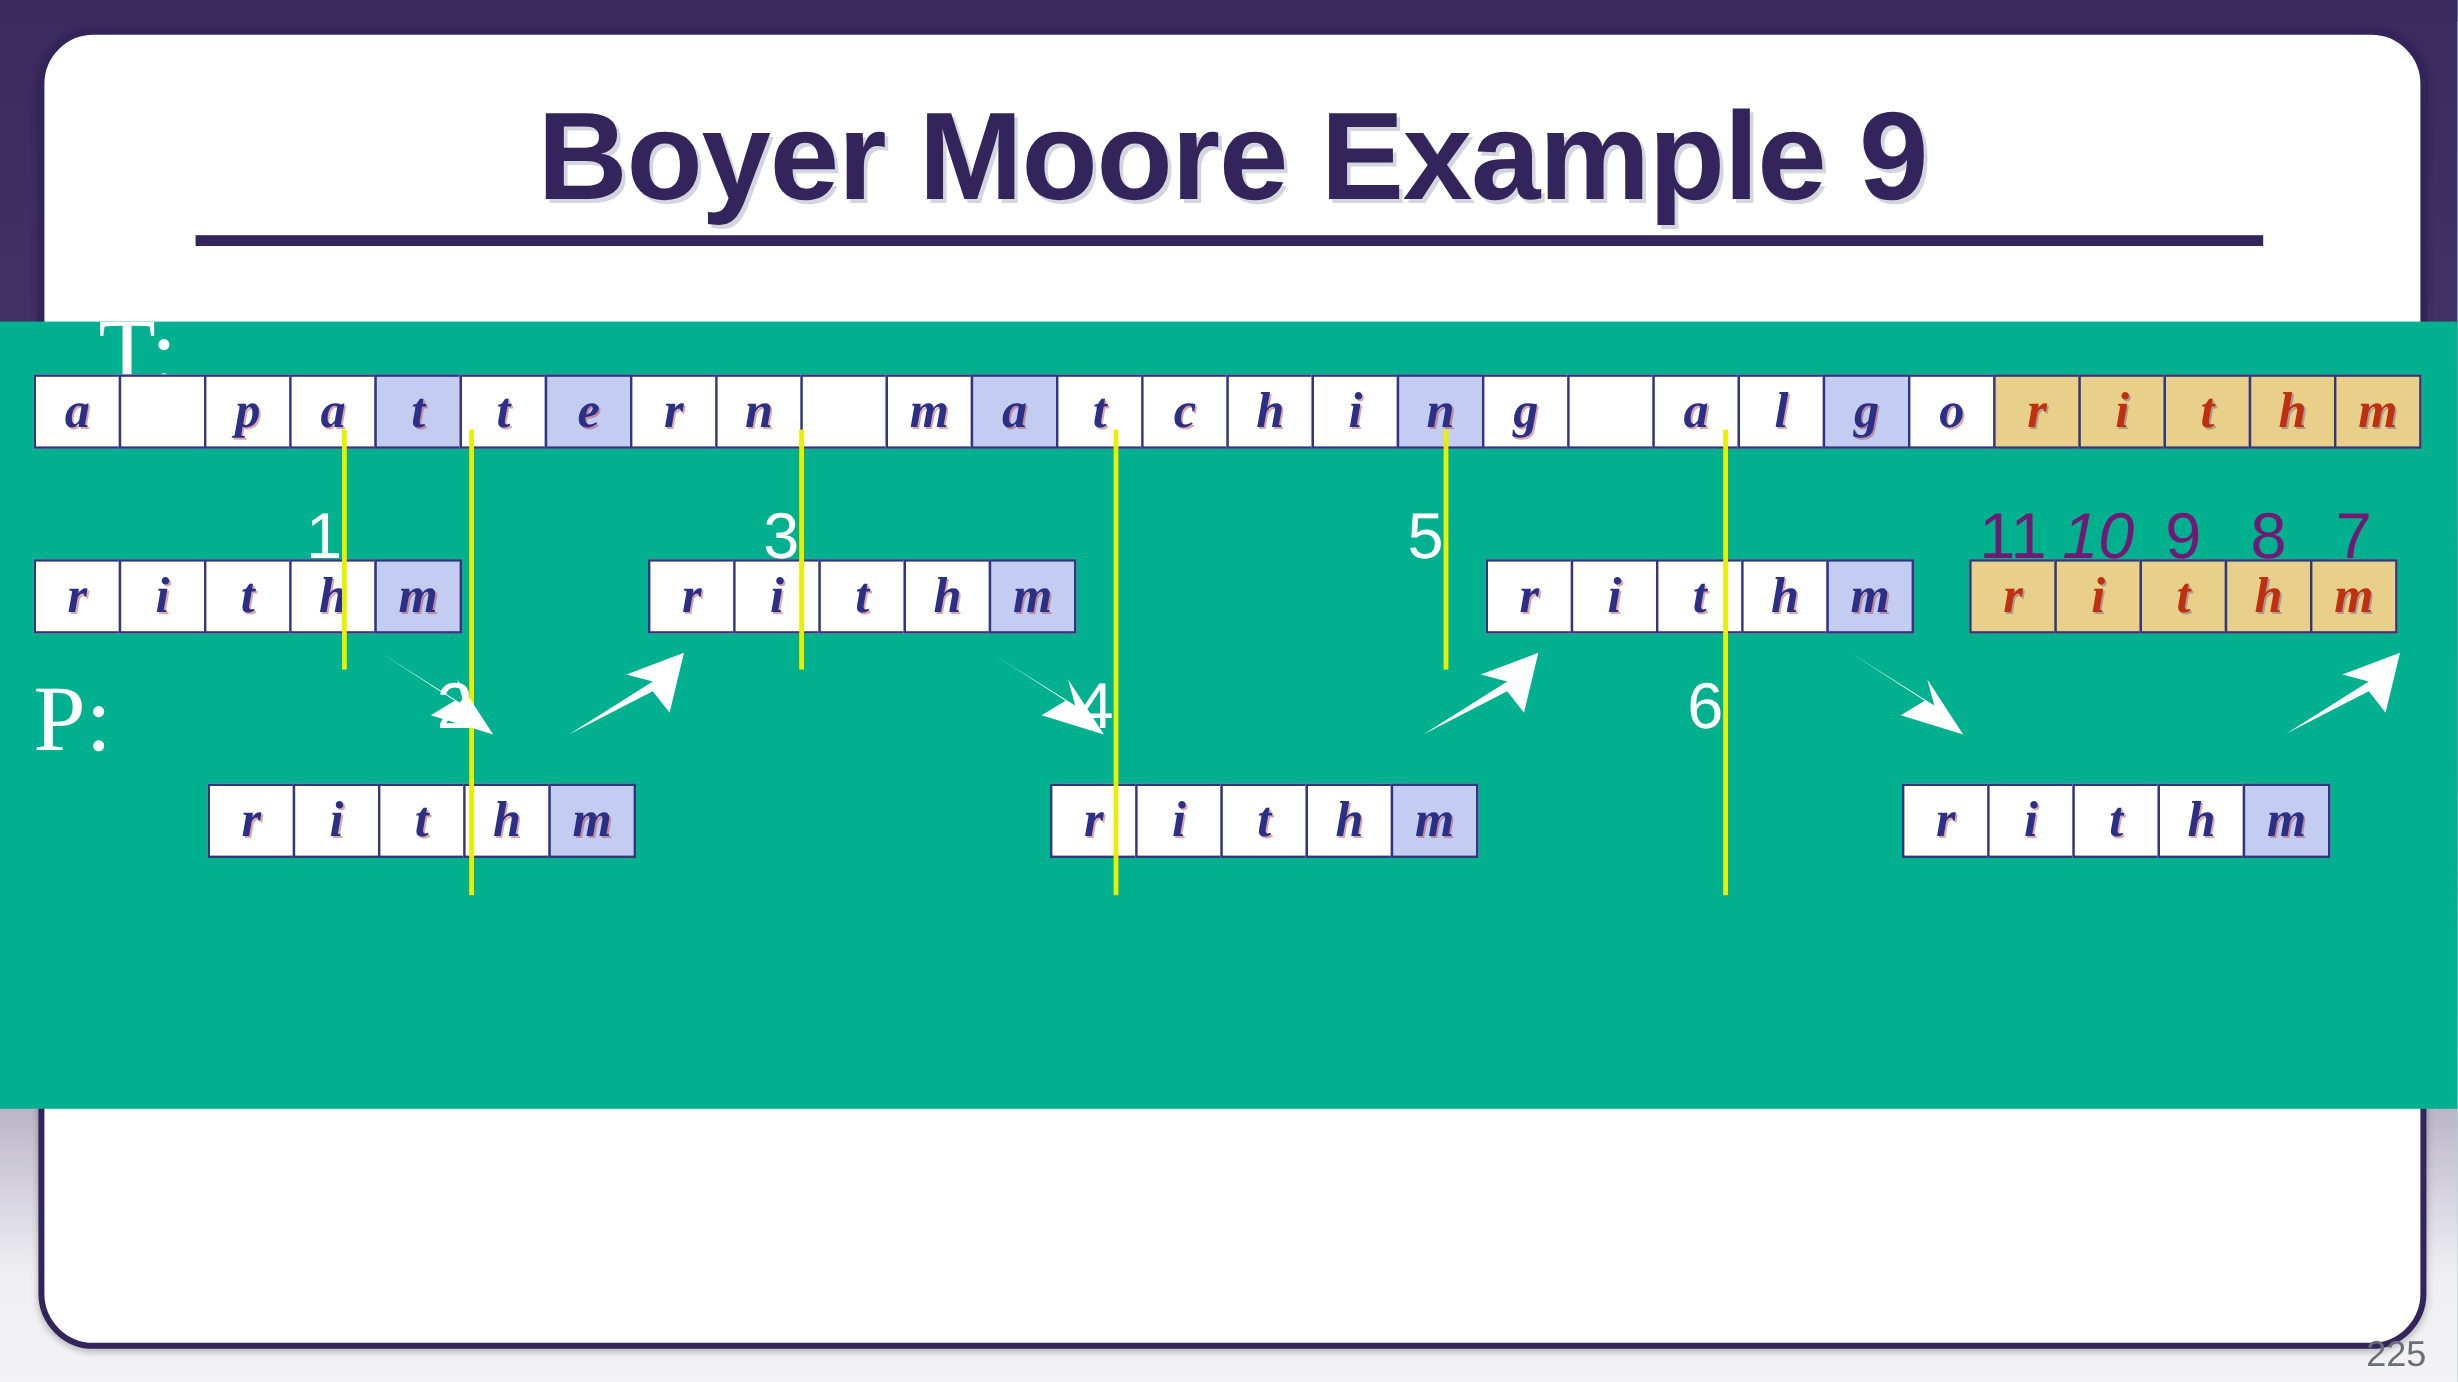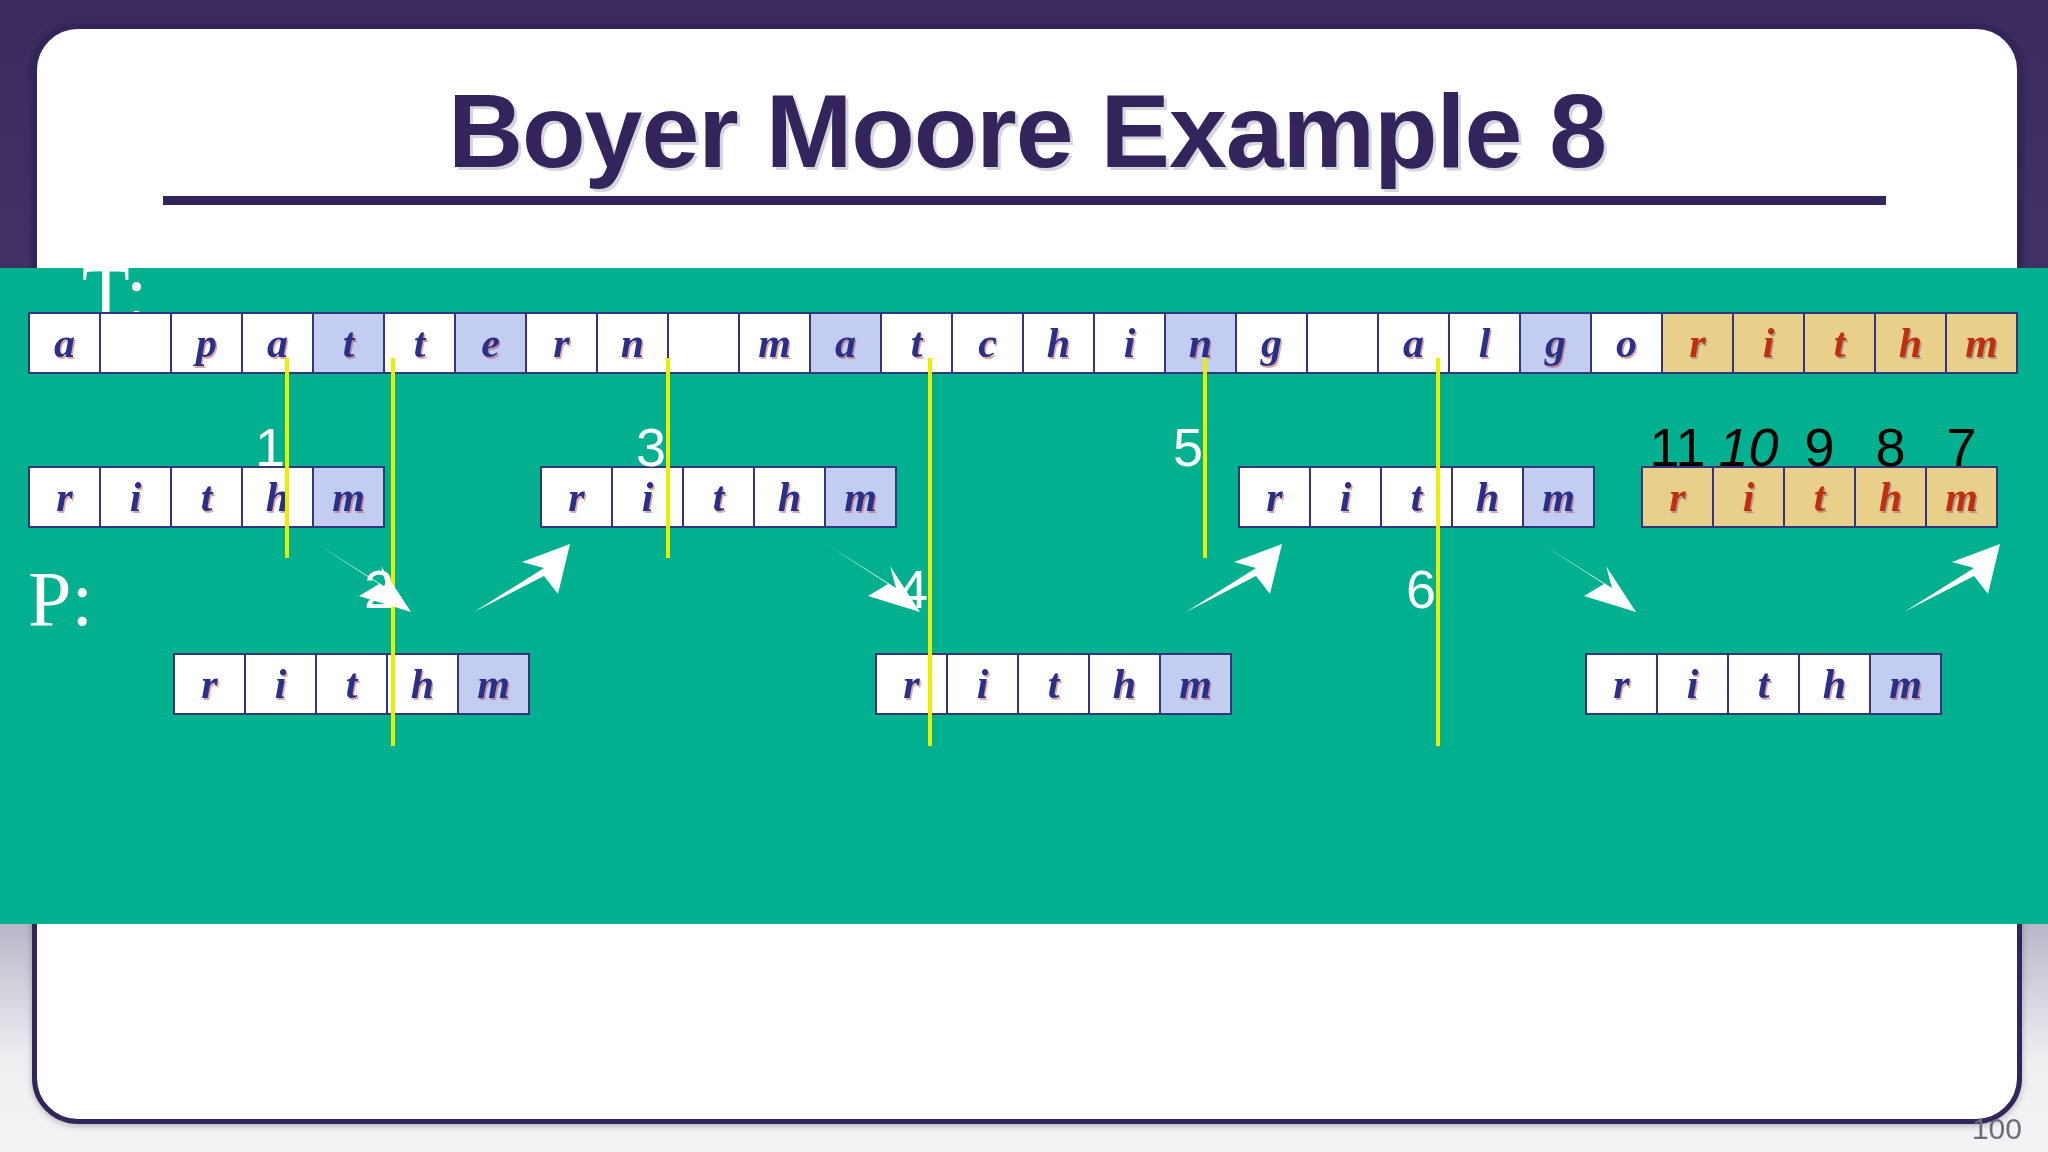--- a/index.html
+++ b/index.html
@@ -101,21 +101,21 @@
   
   .step-num{
     position:absolute; color:#ffffff;
     font-family:"Liberation Sans", sans-serif;
     font-size:54px; line-height:1; font-weight:normal;
     text-align:right;
   }
 
   
   .idx-num{
-    position:absolute; color:#000000;
+    position:absolute; color:#701a75;
     font-family:"Liberation Sans", sans-serif;
     font-size:54px; line-height:1;
     width:73px; text-align:center;
   }
 
   
   .arrow{ position:absolute; width:120px; height:78px; }
 
   
   #page-number{
@@ -125,21 +125,21 @@
   }
 </style>
 </head>
 <body>
 
 <div id="slide-backdrop"></div>
 
 <div id="slide-card"></div>
 
 <div id="title-block">
-  <div id="page-title">Boyer Moore Example 8</div>
+  <div id="page-title">Boyer Moore Example 9</div>
 </div>
 <div id="title-rule"></div>
 
 <div id="diagram-band">
 
   <div class="big-label" id="label-T">T:</div>
   <div class="big-label" id="label-P">P:</div>
 
   <div class="strip" id="strip-T">
       <div class="cell ">a</div>
@@ -265,13 +265,13 @@
       <div class="arrow" style="left: 1538px; top: 272px;"><svg width="120" height="78" viewBox="0 0 120 78" xmlns="http://www.w3.org/2000/svg">
           <polygon points="4,4 74,48 68,26 98,72 46,56 66,44" fill="#ffffff"></polygon>
         </svg></div>
       <div class="arrow" style="left: 1900px; top: 272px;"><svg width="120" height="78" viewBox="0 0 120 78" xmlns="http://www.w3.org/2000/svg">
           <polygon points="4,72 74,28 52,22 100,4 88,54 74,36" fill="#ffffff"></polygon>
         </svg></div>
     </div>
 
 </div>
 
-<div id="page-number">100</div>
+<div id="page-number">225</div>
 
 </body></html>

